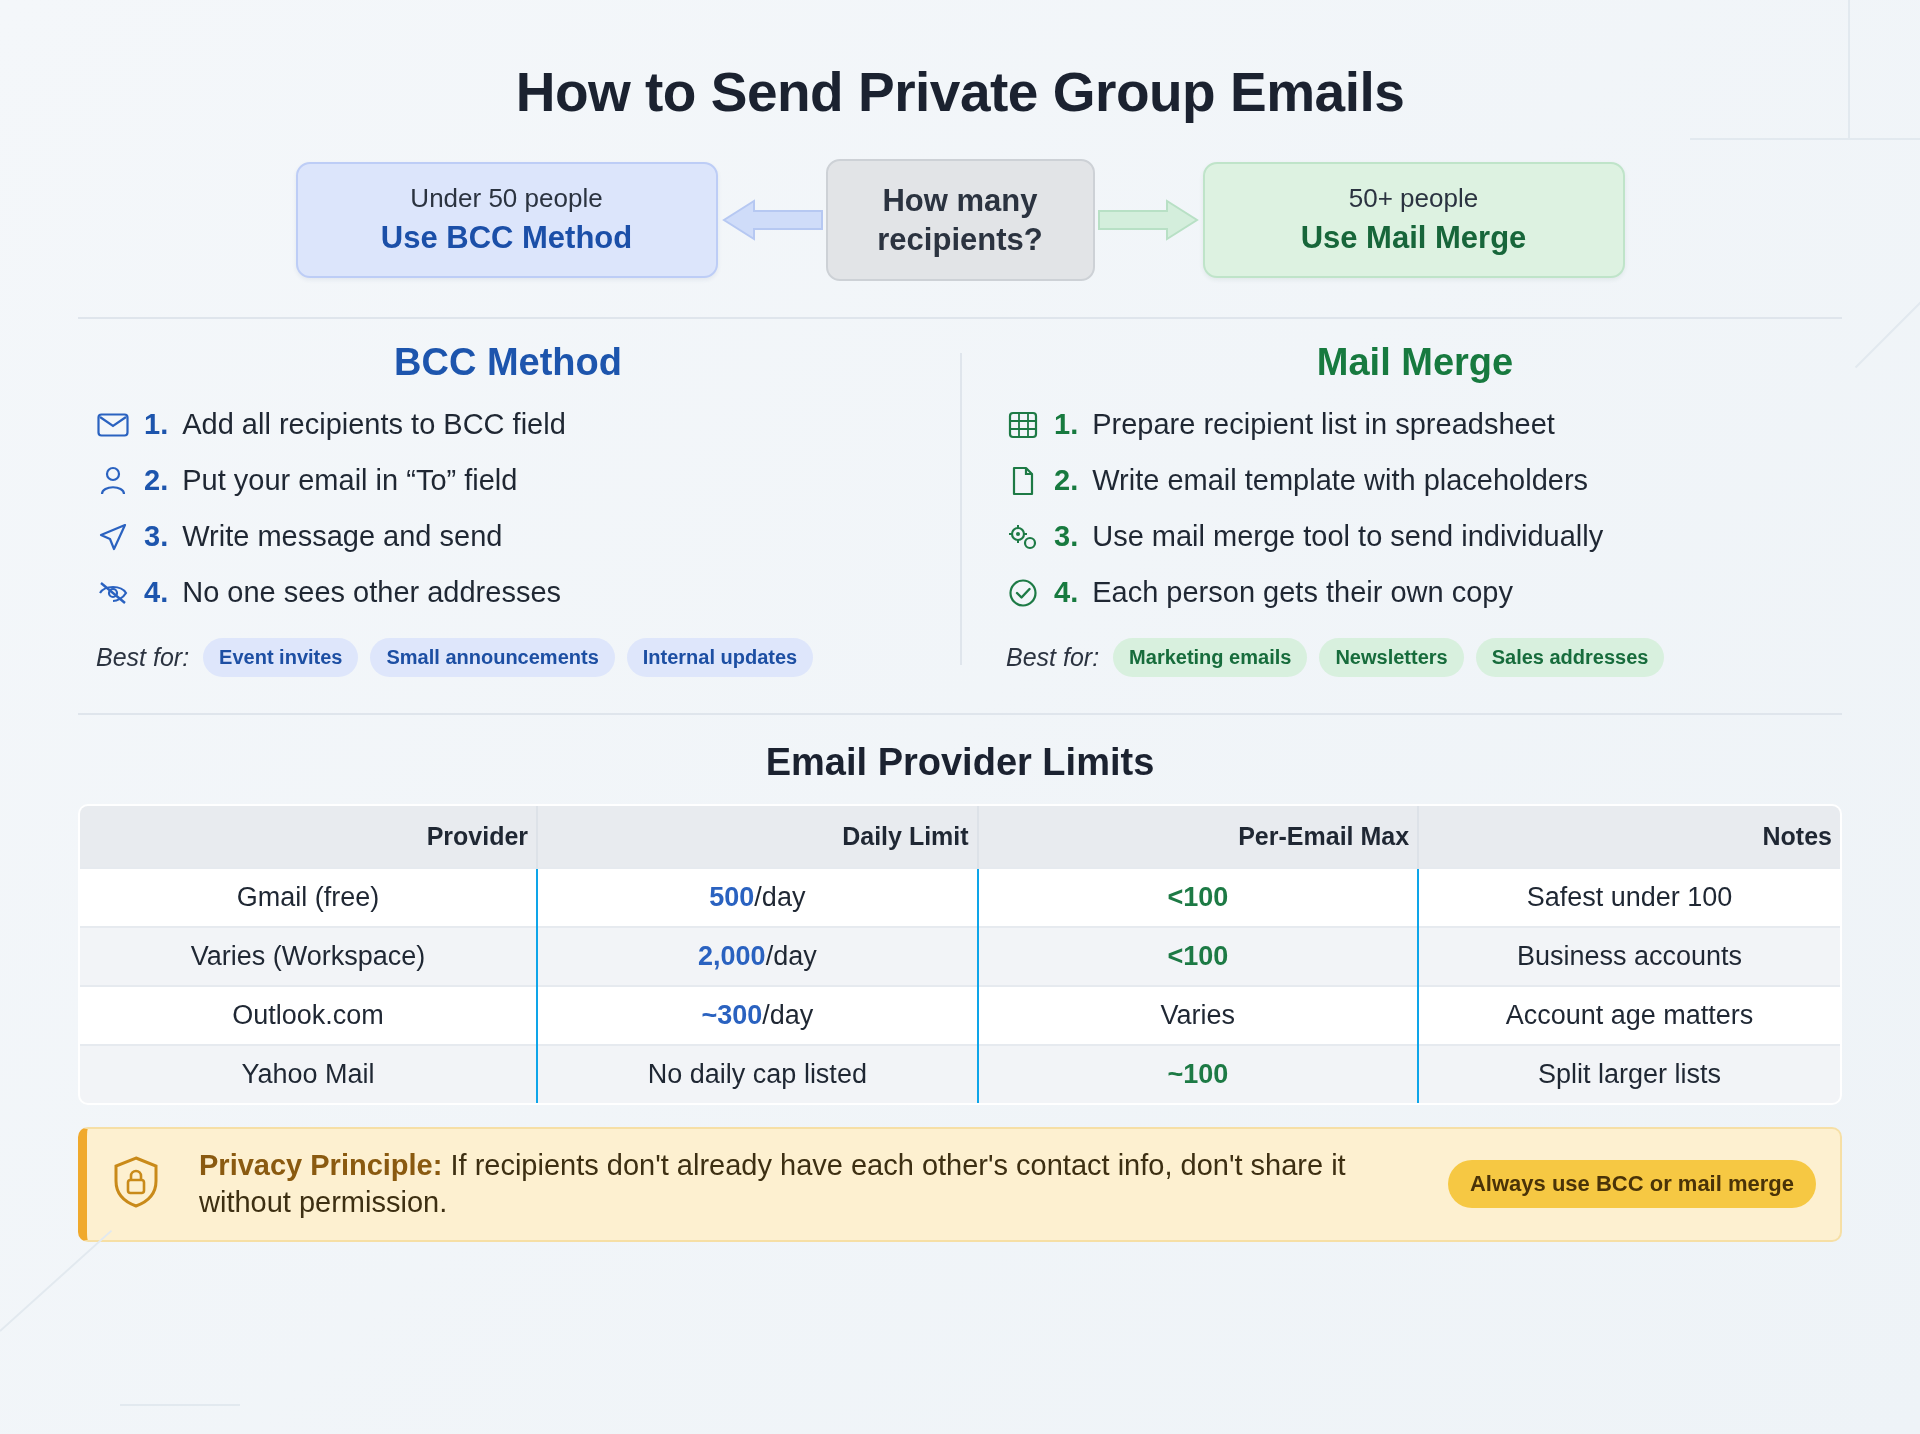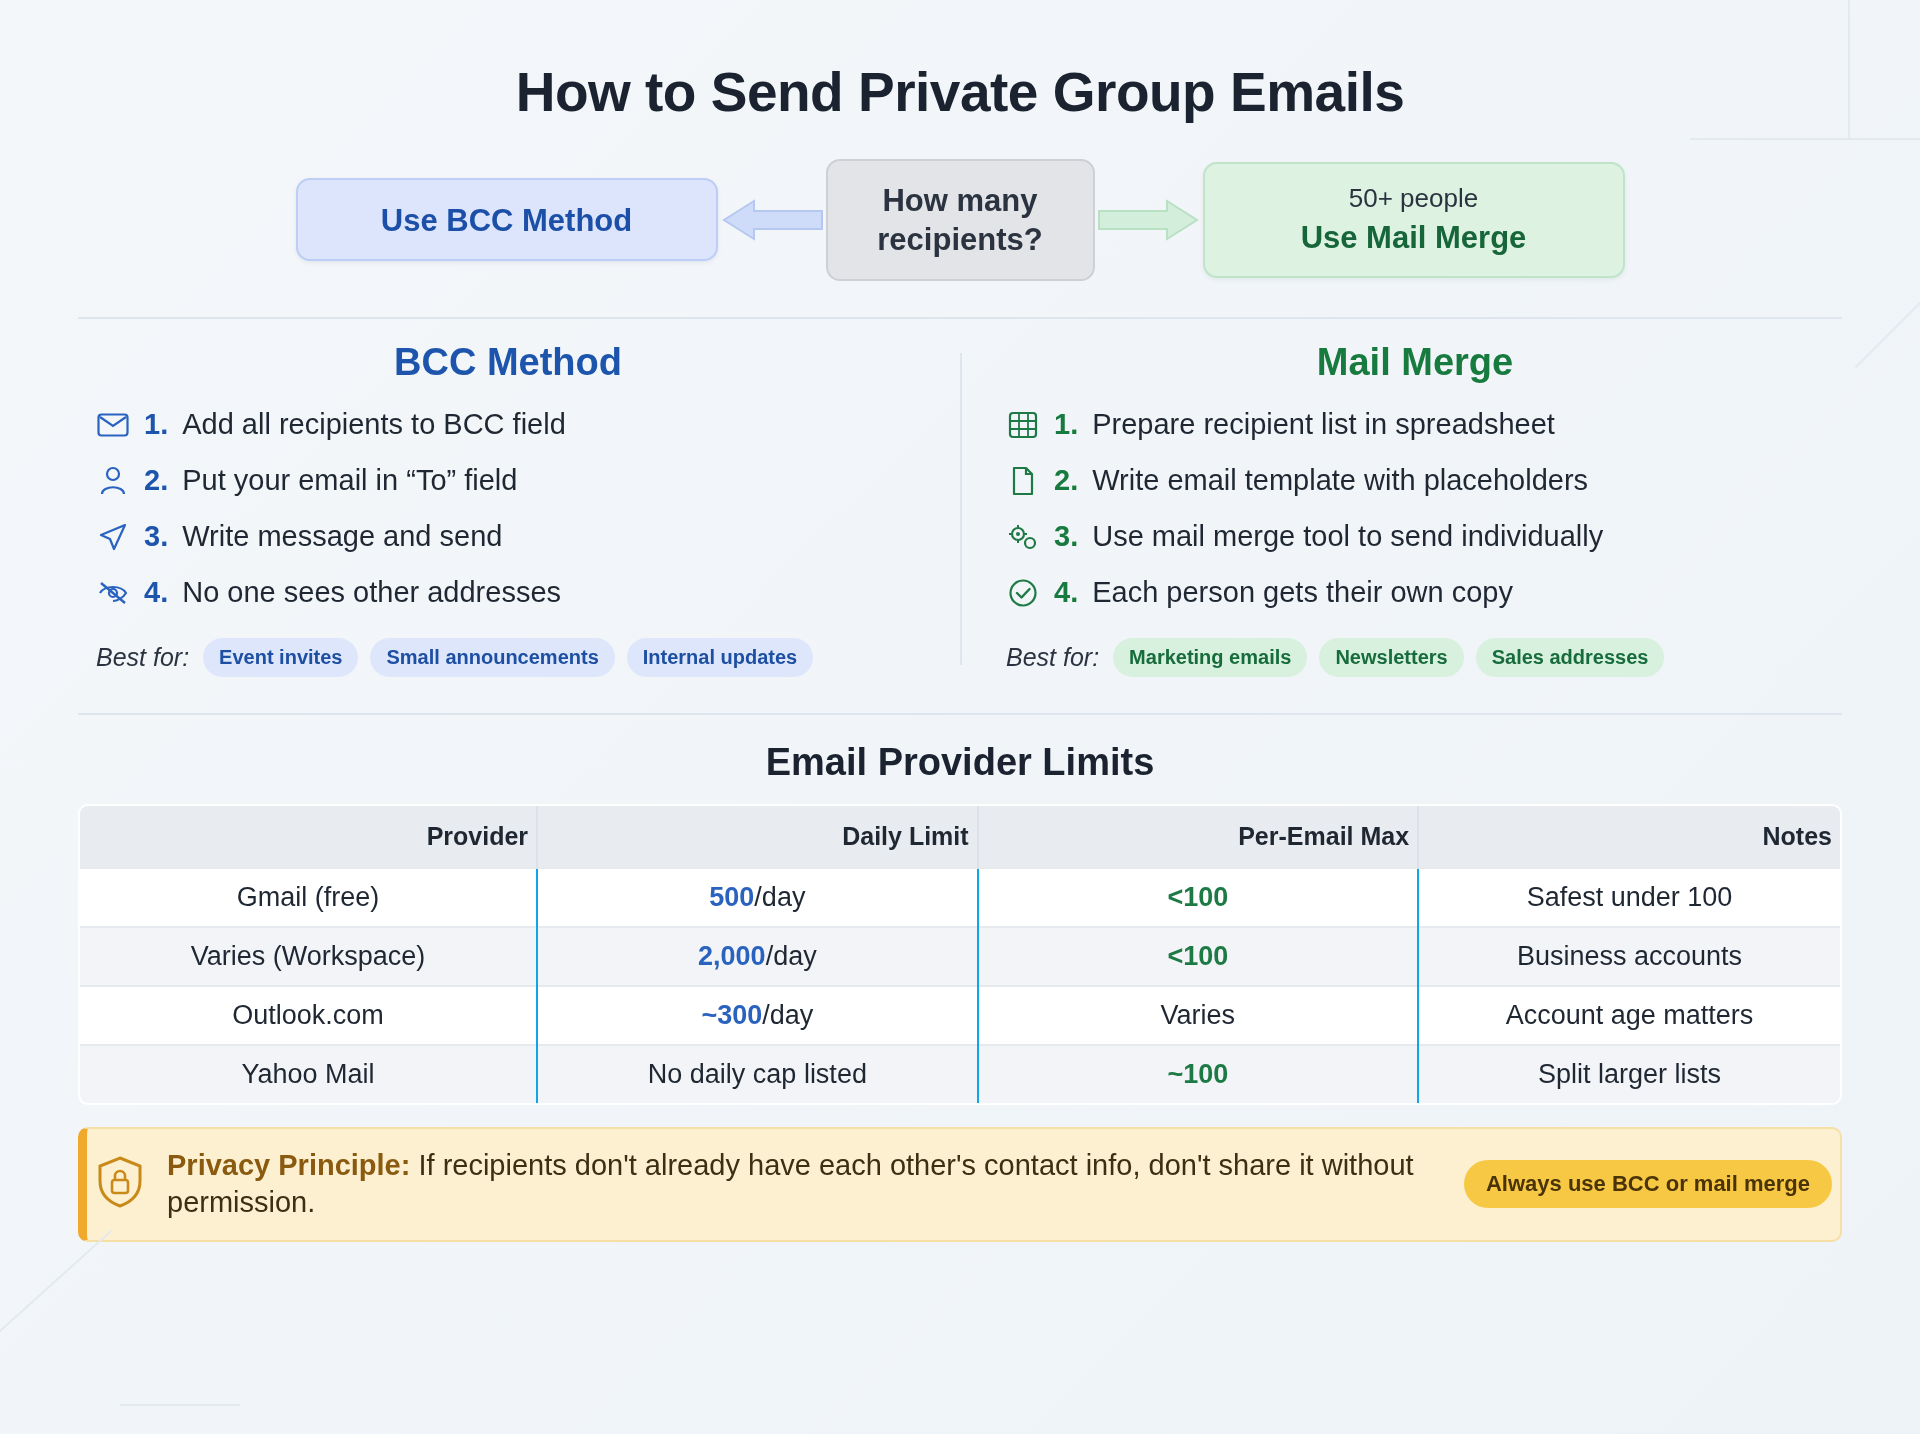--- a/index.html
+++ b/index.html
@@ -187,22 +187,22 @@
 
   
   .banner {
     display: flex;
     align-items: center;
     background: #fdf0d0;
     border: 2px solid #f6dfa5;
     border-left: 9px solid #f0a92c;
     border-radius: 10px;
     margin-top: 22px;
-    padding: 18px 8px;
-    gap: 20px;
+    padding: 18px 24px;
+    gap: 36px;
   }
   .banner .shield { flex: 0 0 52px; }
   .banner .btext {
     flex: 1;
     font-size: 29px;
     color: #3d2f12;
     line-height: 1.3;
   }
   .banner .btext b { color: #8a5a10; }
   .banner .tag {
@@ -223,20 +223,21 @@
   <div class="bg-line bg-l1"></div>
   <div class="bg-line bg-l2"></div>
   <div class="bg-line bg-l3"></div>
   <div class="bg-line bg-l4"></div>
   <div class="bg-line bg-l5"></div>
 
   <h1 class="title">How to Send Private Group Emails</h1>
 
   <div class="decision">
     <div class="dbox bcc">
+      <div class="small">Under 50 people</div>
       <div class="big">Use BCC Method</div>
     </div>
 
     <svg class="arrow" viewBox="0 0 108 46">
       <path d="M104 14 H36 V4 L6 23 L36 42 V32 H104 Z" fill="#cfdcf9" stroke="#b6c8f2" stroke-width="2"></path>
     </svg>
 
     <div class="dbox mid">
       <div>How many</div>
       <div>recipients?</div>

